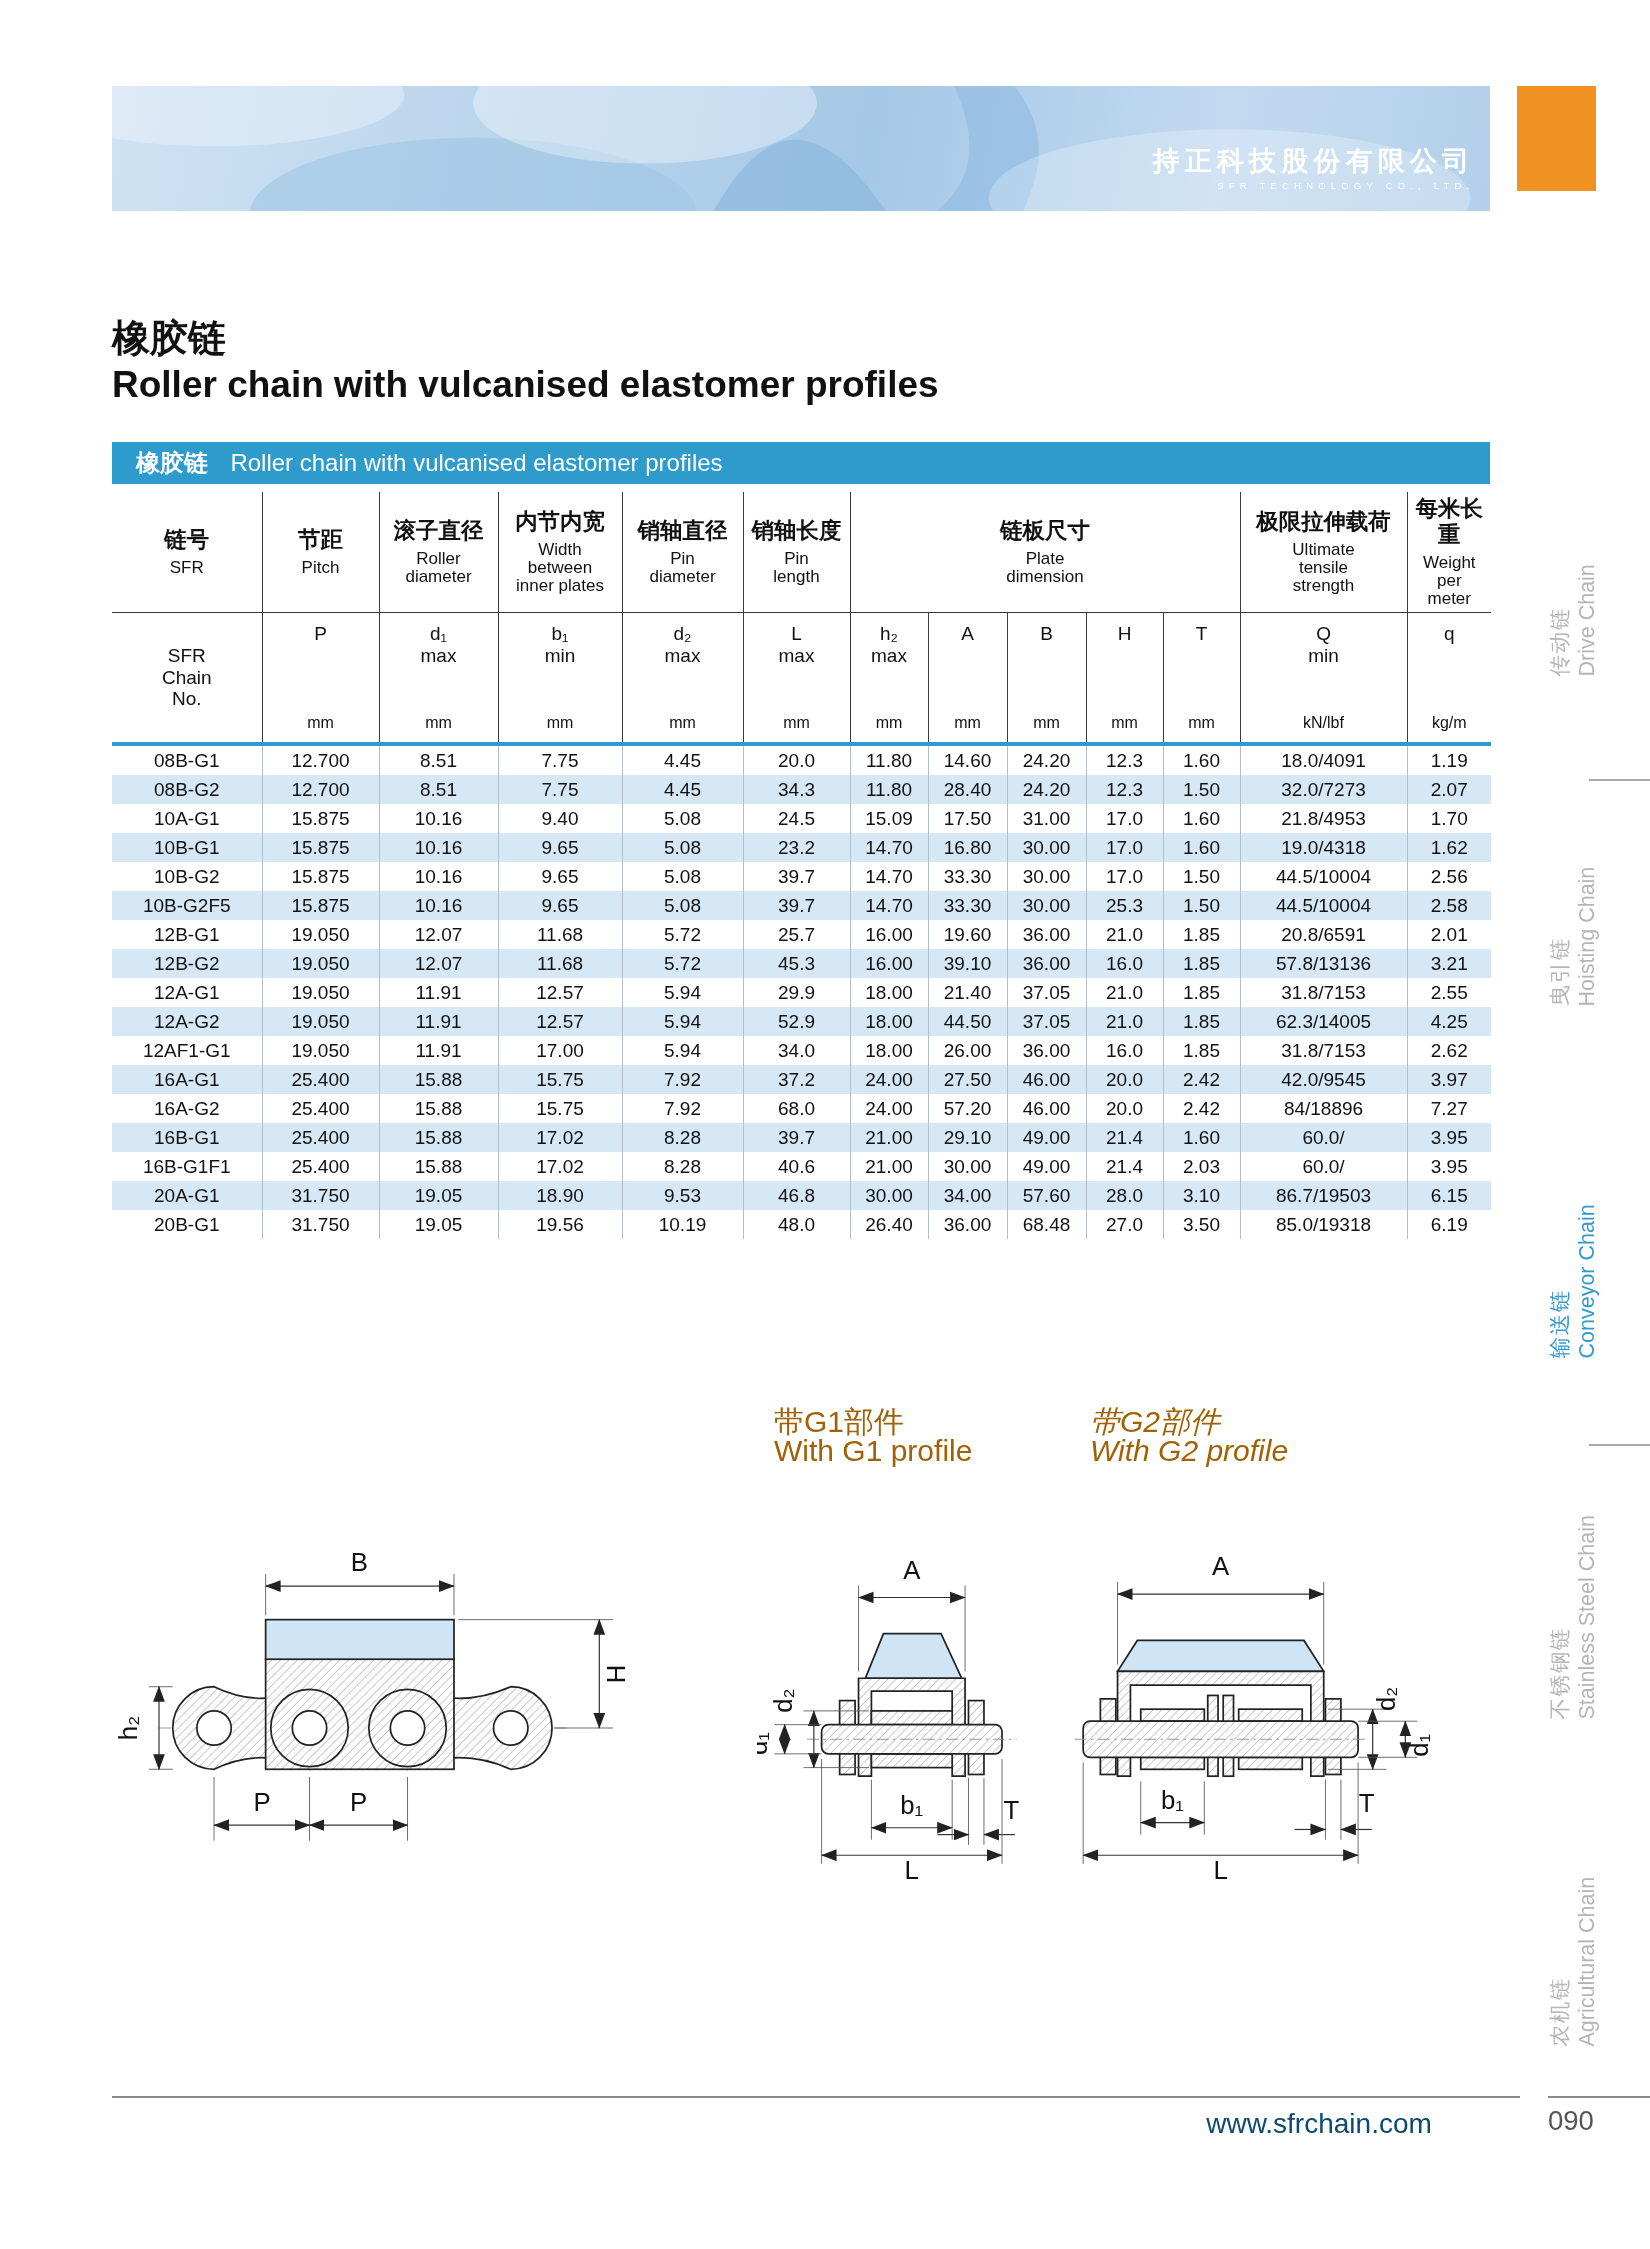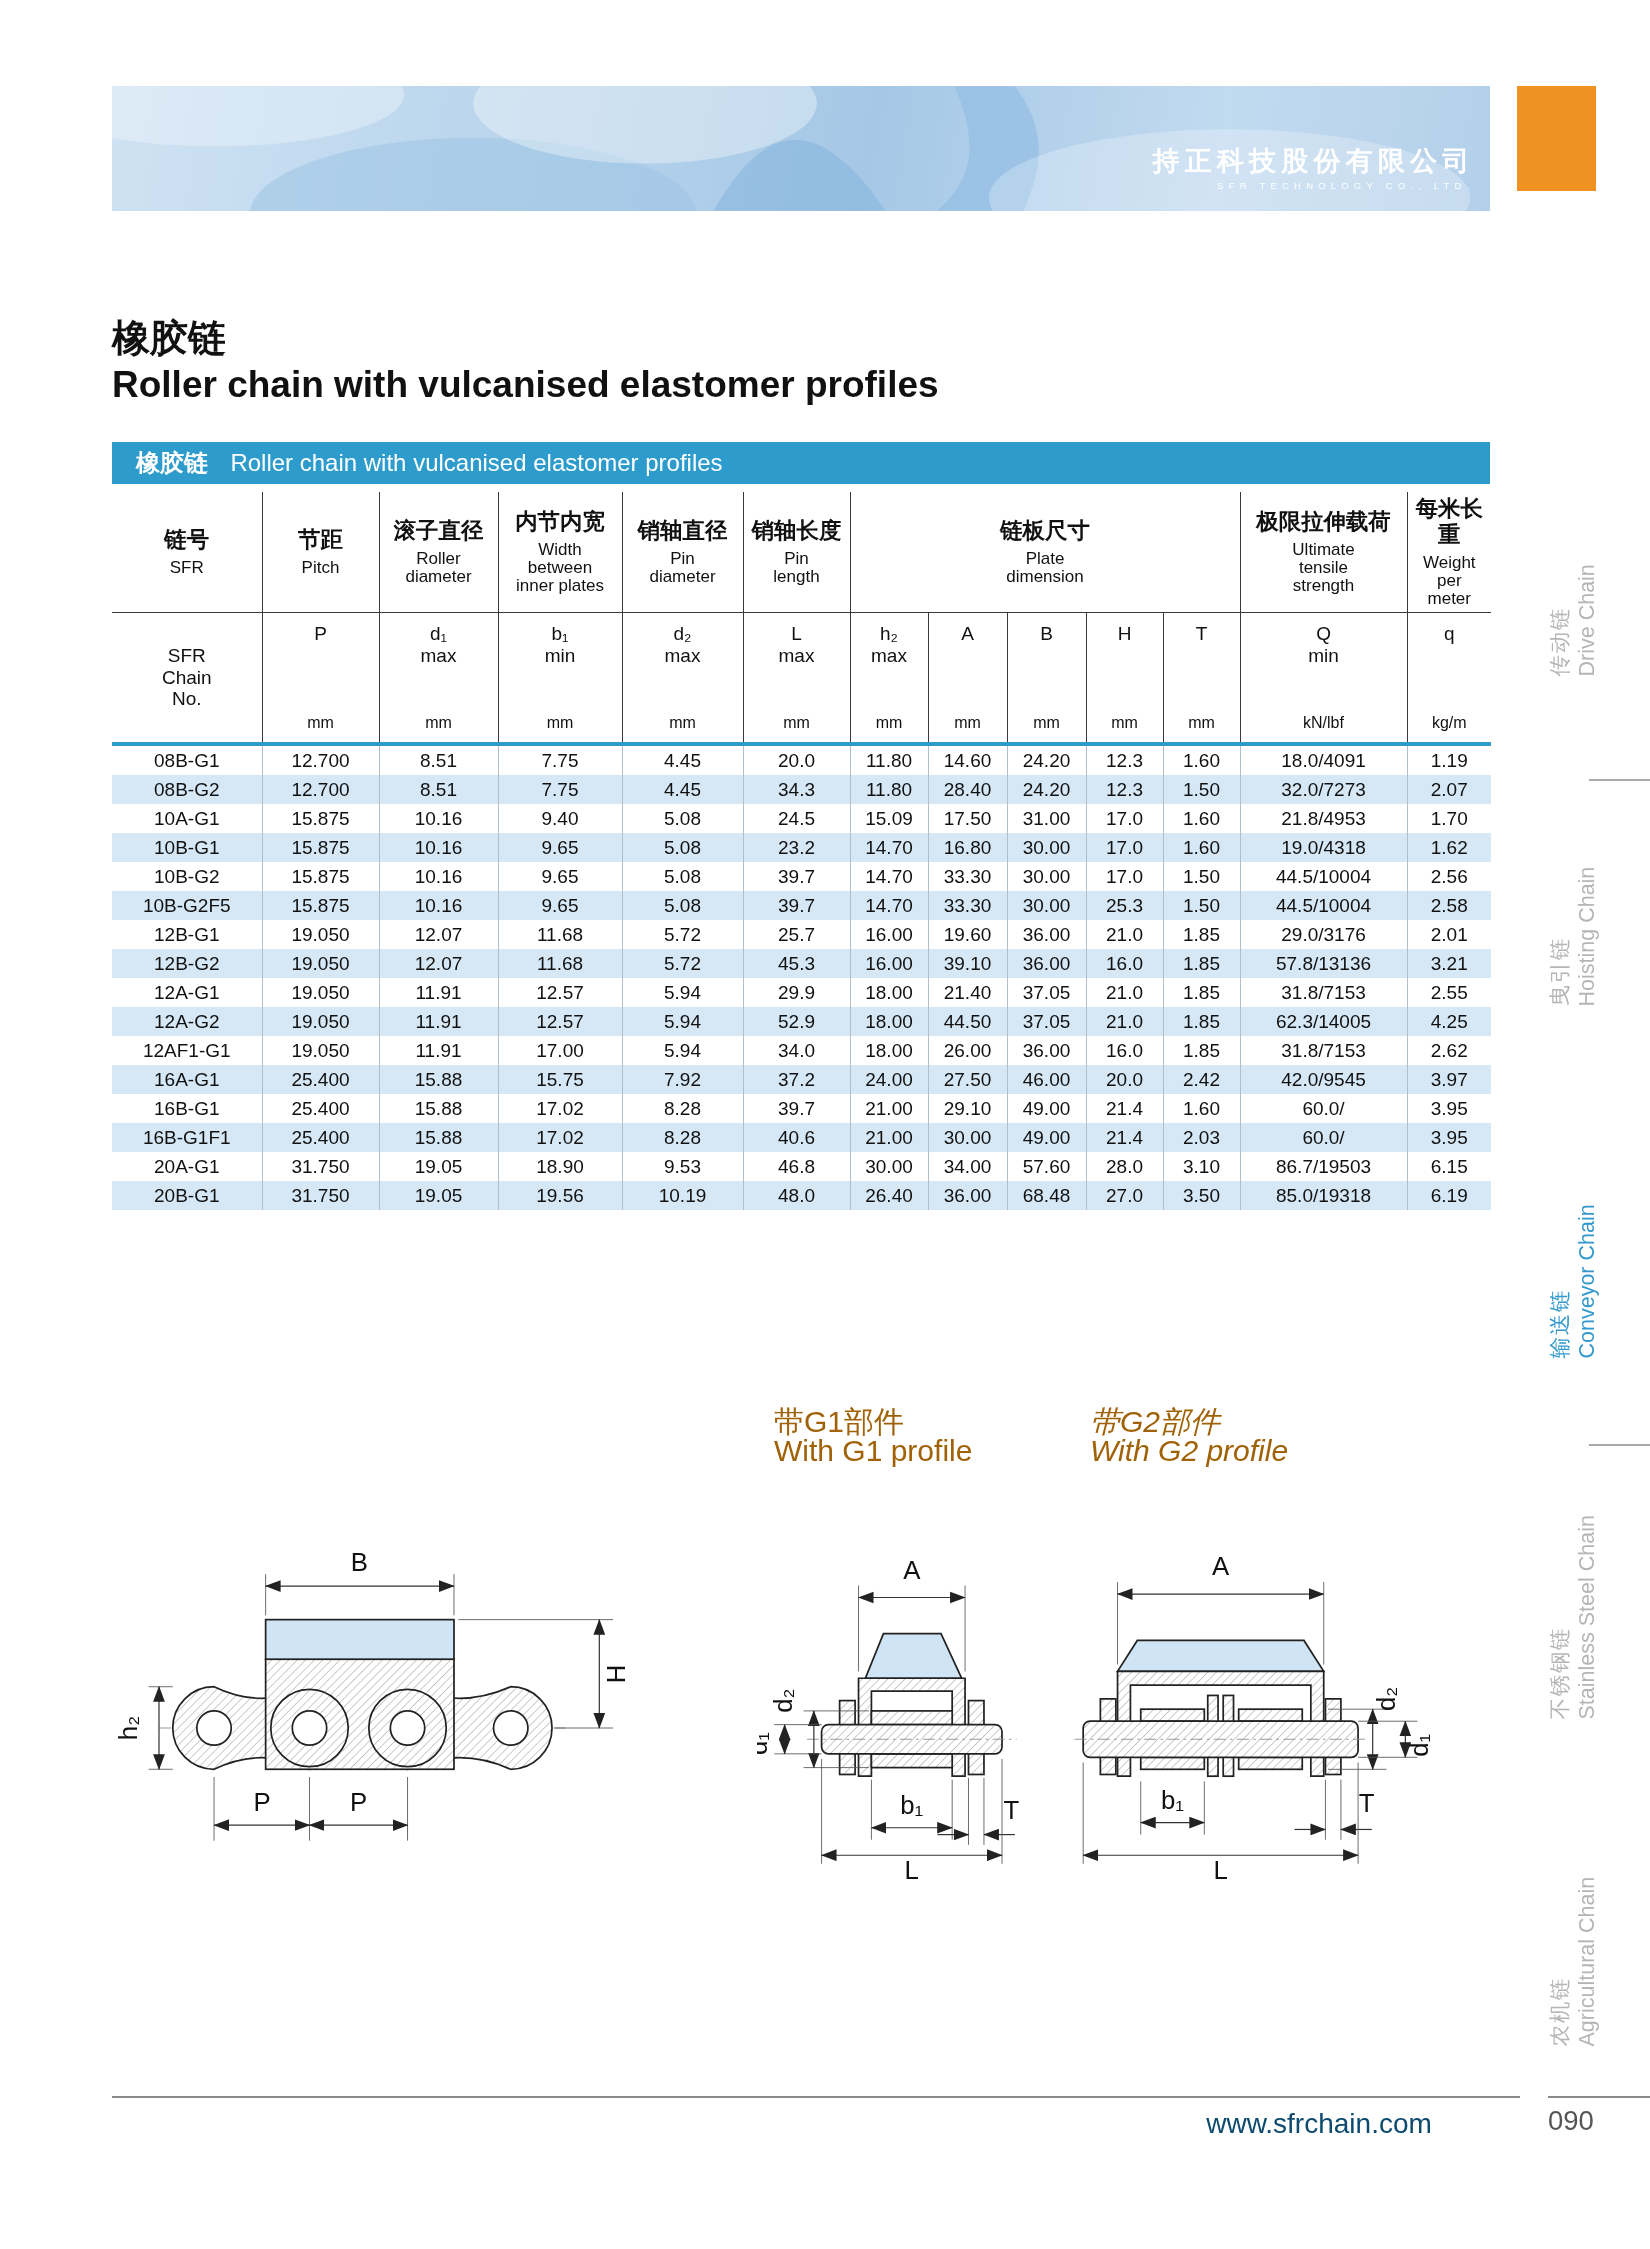--- a/index.html
+++ b/index.html
@@ -363,21 +363,21 @@
           <td>19.050</td>
           <td>12.07</td>
           <td>11.68</td>
           <td>5.72</td>
           <td>25.7</td>
           <td>16.00</td>
           <td>19.60</td>
           <td>36.00</td>
           <td>21.0</td>
           <td>1.85</td>
-          <td>29.0/3176</td>
+          <td>20.8/6591</td>
           <td>2.01</td>
         </tr>
         <tr>
           <td>12B-G2</td>
           <td>19.050</td>
           <td>12.07</td>
           <td>11.68</td>
           <td>5.72</td>
           <td>45.3</td>
           <td>16.00</td>
@@ -442,20 +442,35 @@
           <td>37.2</td>
           <td>24.00</td>
           <td>27.50</td>
           <td>46.00</td>
           <td>20.0</td>
           <td>2.42</td>
           <td>42.0/9545</td>
           <td>3.97</td>
         </tr>
         <tr>
+          <td>16A-G2</td>
+          <td>25.400</td>
+          <td>15.88</td>
+          <td>15.75</td>
+          <td>7.92</td>
+          <td>68.0</td>
+          <td>24.00</td>
+          <td>57.20</td>
+          <td>46.00</td>
+          <td>20.0</td>
+          <td>2.42</td>
+          <td>84/18896</td>
+          <td>7.27</td>
+        </tr>
+        <tr>
           <td>16B-G1</td>
           <td>25.400</td>
           <td>15.88</td>
           <td>17.02</td>
           <td>8.28</td>
           <td>39.7</td>
           <td>21.00</td>
           <td>29.10</td>
           <td>49.00</td>
           <td>21.4</td>

